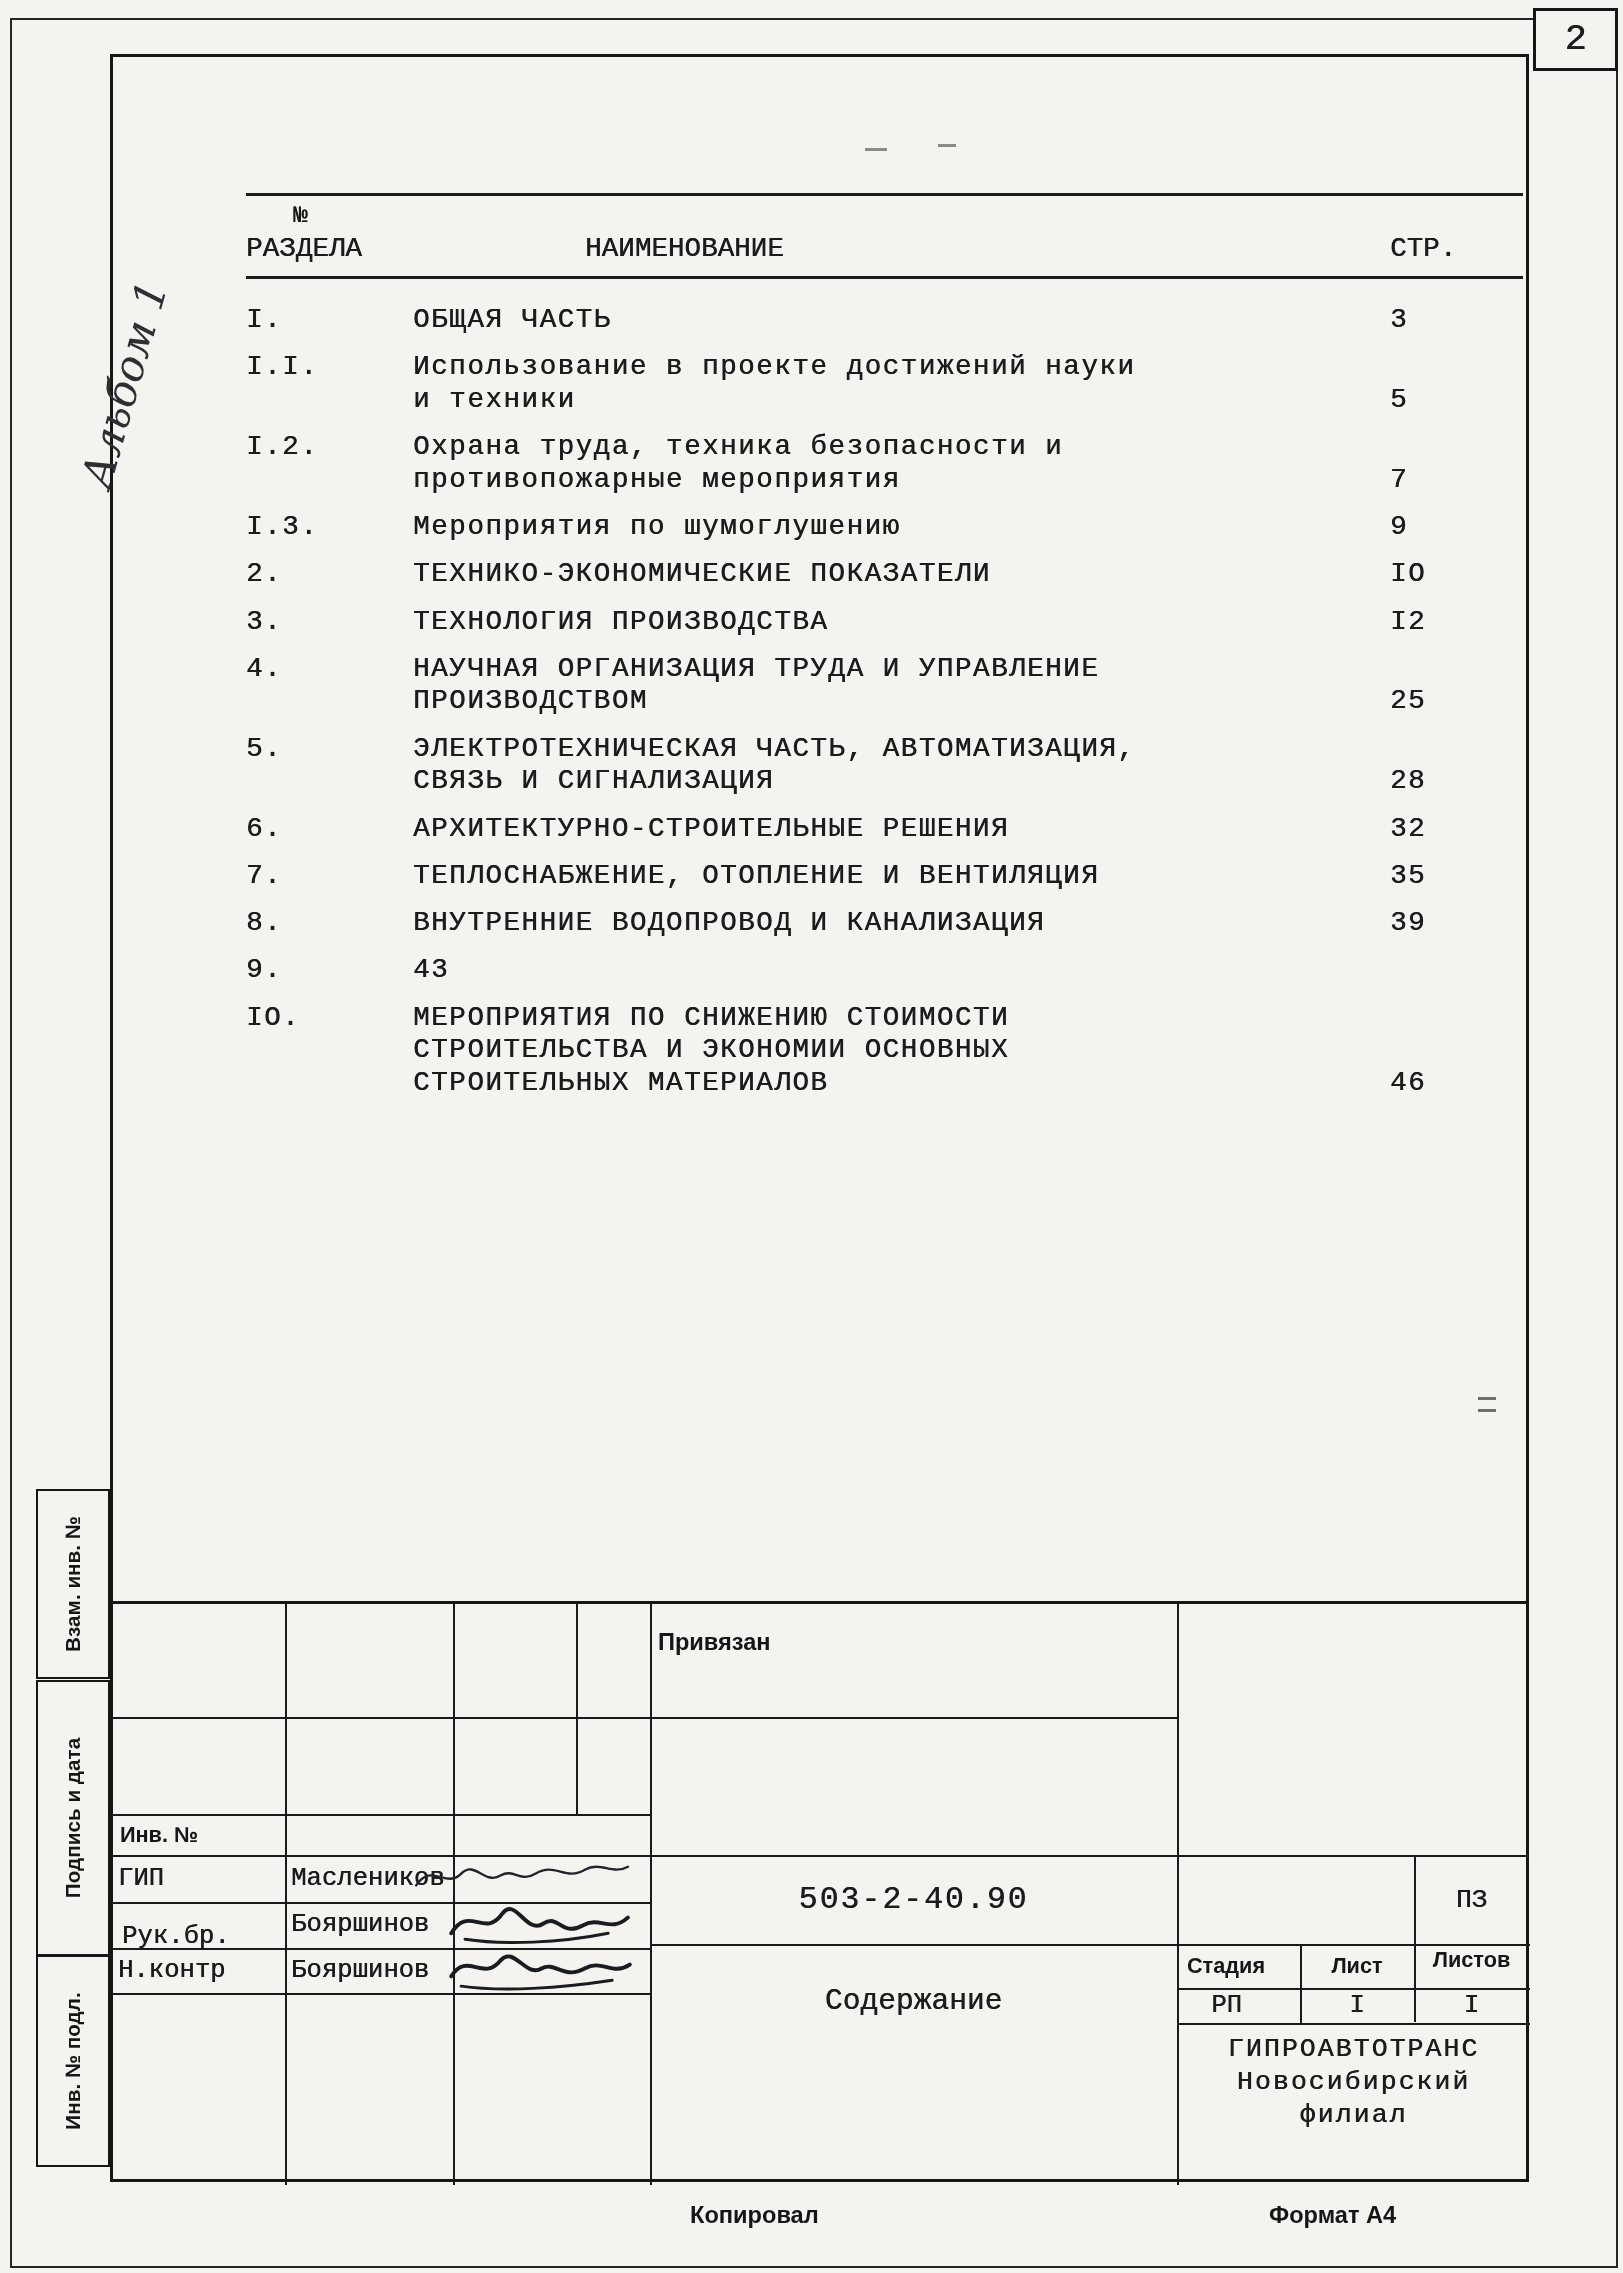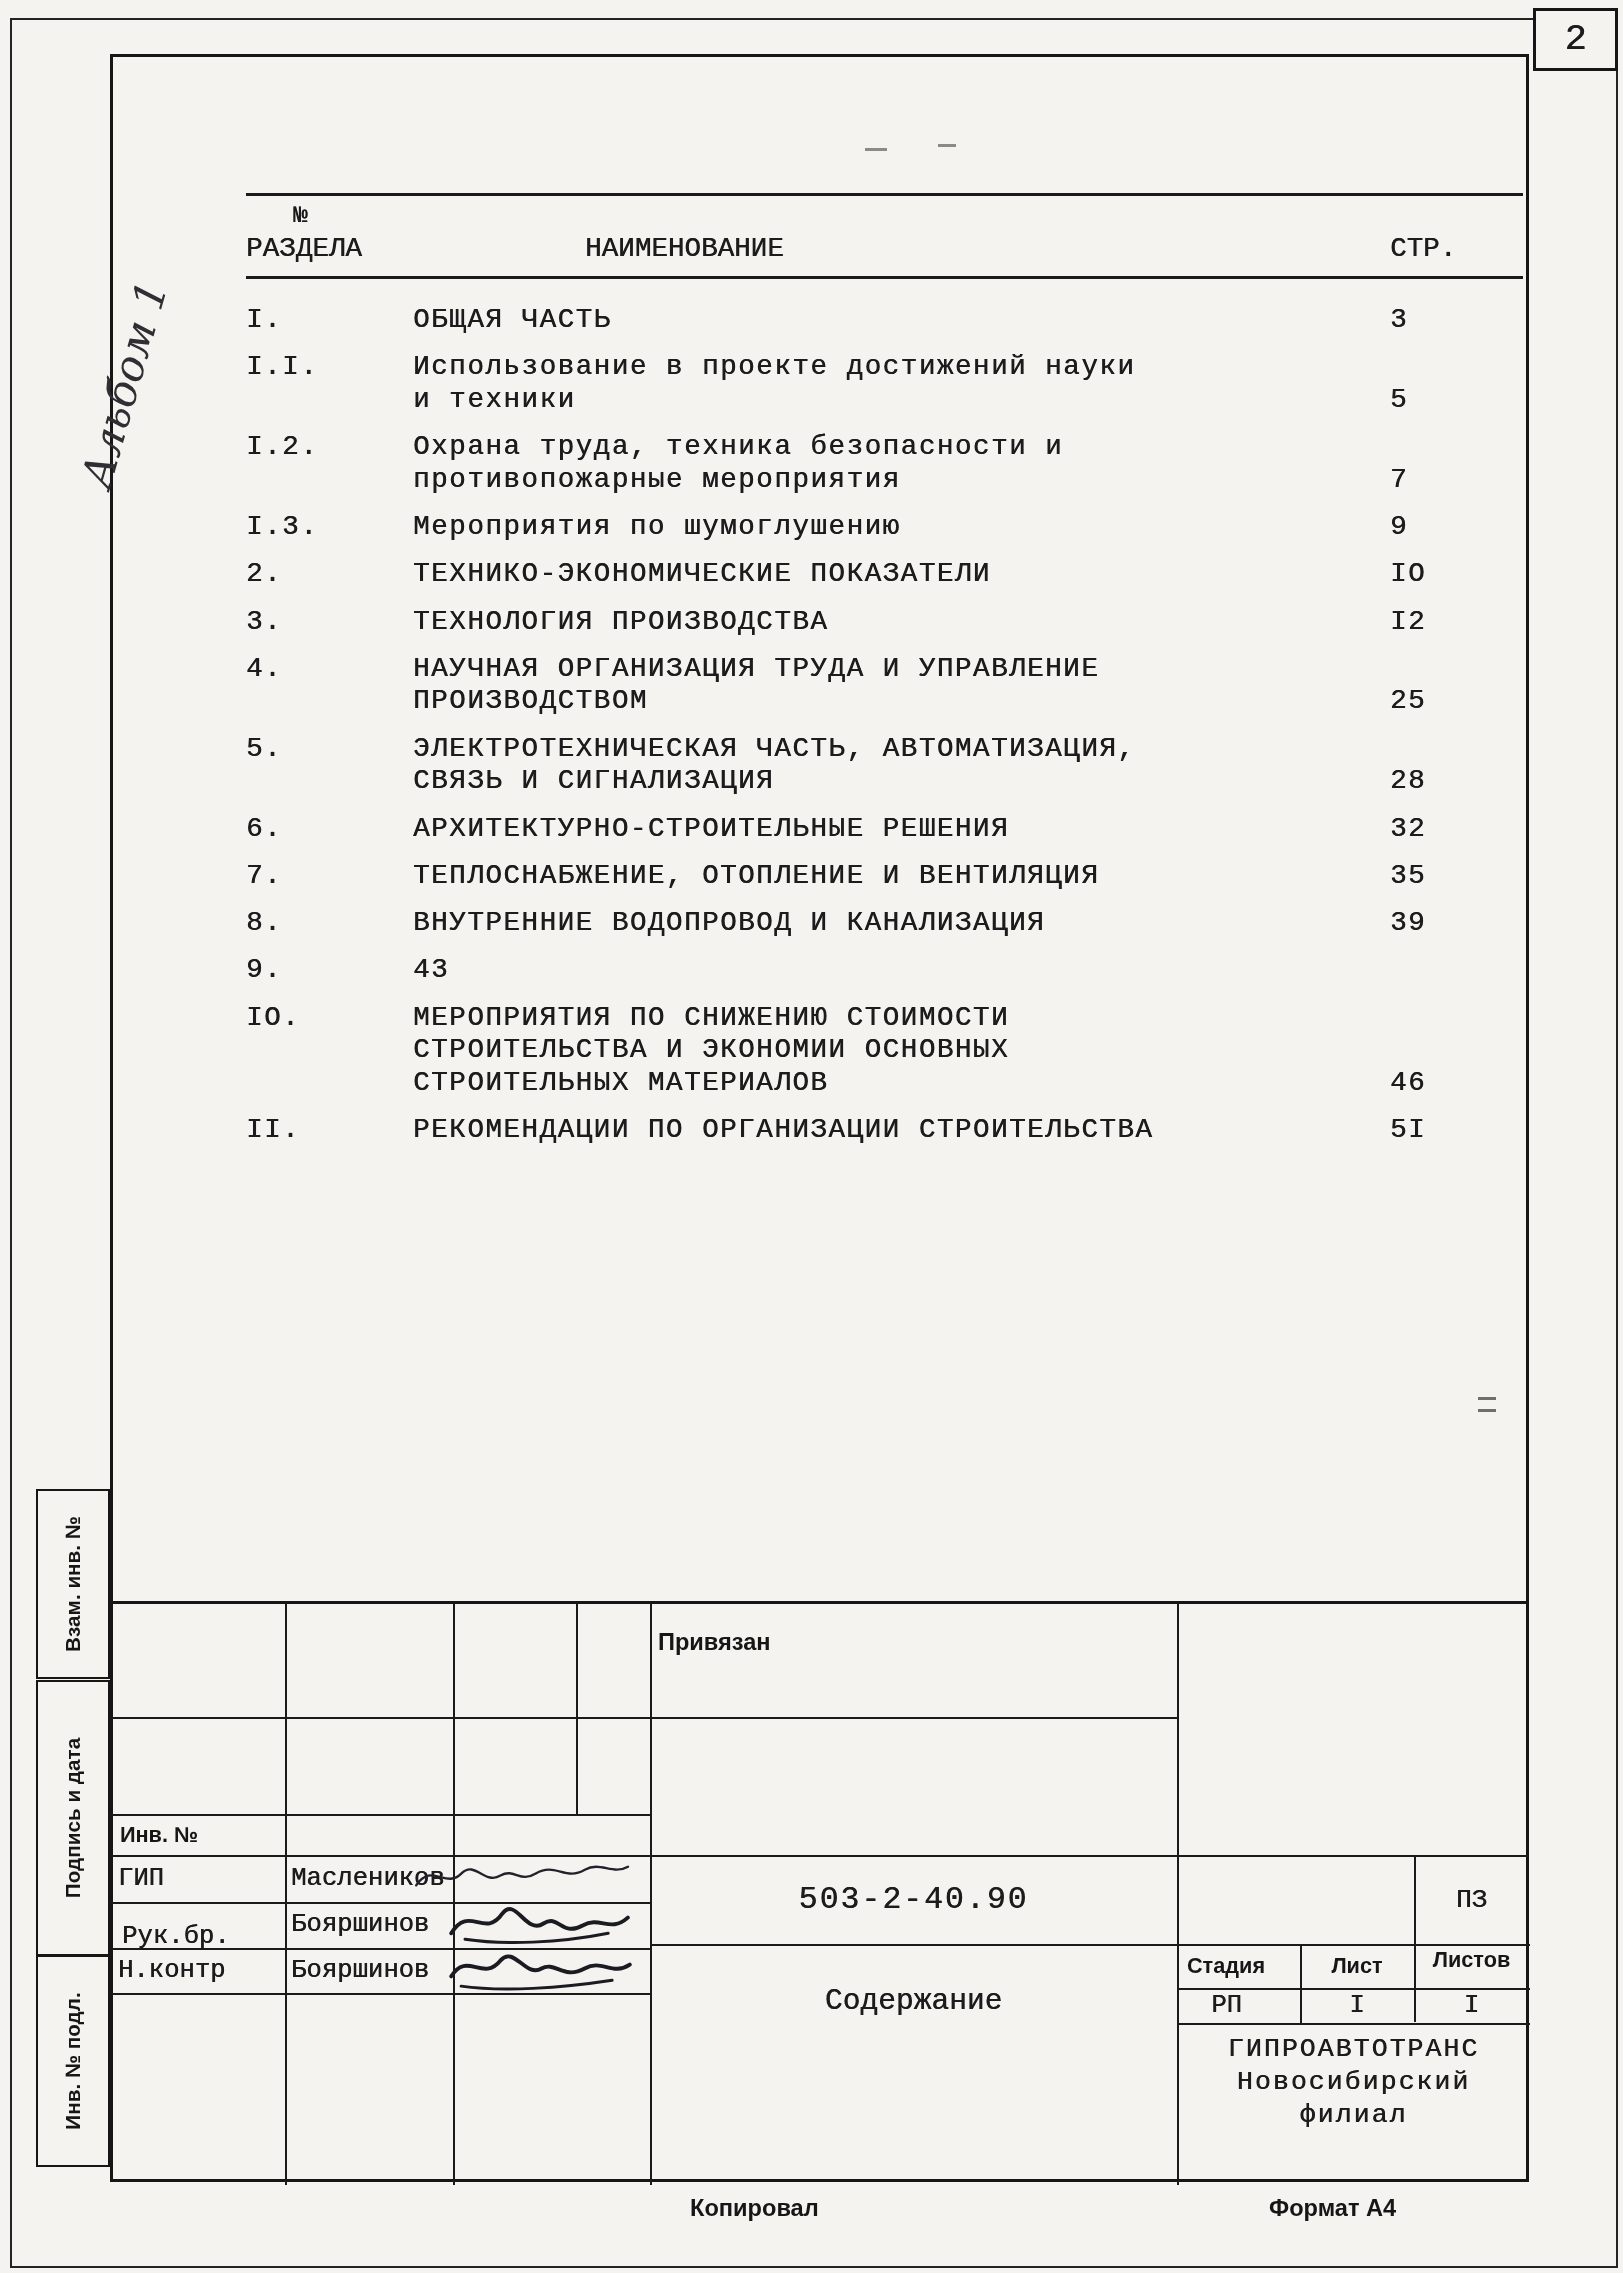--- a/index.html
+++ b/index.html
@@ -43,21 +43,21 @@
 
   
   .side-box{position:absolute;left:36px;width:74px;border:2px solid #161616;box-sizing:border-box;
             display:flex;align-items:center;justify-content:center;background:#f4f3f0;}
   .side-box span{transform:rotate(-90deg);white-space:nowrap;font-size:20.7px;}
 
   
   .stamp{position:absolute;left:110px;top:1601px;width:1419px;height:581px;border-top:3px solid #161616;}
   .org-cell{white-space:pre-line;text-align:center;}
 
-  .footer-note{position:absolute;font-size:23.6px;}
+  .footer-note{position:absolute;font-size:23.6px;margin-top:7px;}
   .scan-dash{position:absolute;background:#8a8a86;}
   .scan-eq{position:absolute;width:17.7px;height:8.9px;border-top:3px solid #6f6f6b;border-bottom:3px solid #6f6f6b;}
   svg.sig{position:absolute;overflow:visible;}
 </style>
 </head>
 <body>
 
 <div class="page">
 
   <div class="outer-border"></div>
@@ -171,27 +171,20 @@
             <span>43</span>
           </div>
       </div>
       <div class="toc-row">
         <div class="toc-num">IO.</div>
         <div class="toc-name">МЕРОПРИЯТИЯ ПО СНИЖЕНИЮ СТОИМОСТИ
 СТРОИТЕЛЬСТВА И ЭКОНОМИИ ОСНОВНЫХ
 СТРОИТЕЛЬНЫХ МАТЕРИАЛОВ</div>
         <div class="toc-page">
             <span>46</span>
-          </div>
-      </div>
-      <div class="toc-row">
-        <div class="toc-num">II.</div>
-        <div class="toc-name">РЕКОМЕНДАЦИИ ПО ОРГАНИЗАЦИИ СТРОИТЕЛЬСТВА</div>
-        <div class="toc-page">
-            <span>5I</span>
           </div>
       </div>
     </div>
   </div>
 
   <div class="side-box lbl" style="top:1489px;height:190px;">
     <span>Взам. инв. №</span>
   </div>
   <div class="side-box lbl" style="top:1680px;height:276px;">
     <span>Подпись и дата</span>

